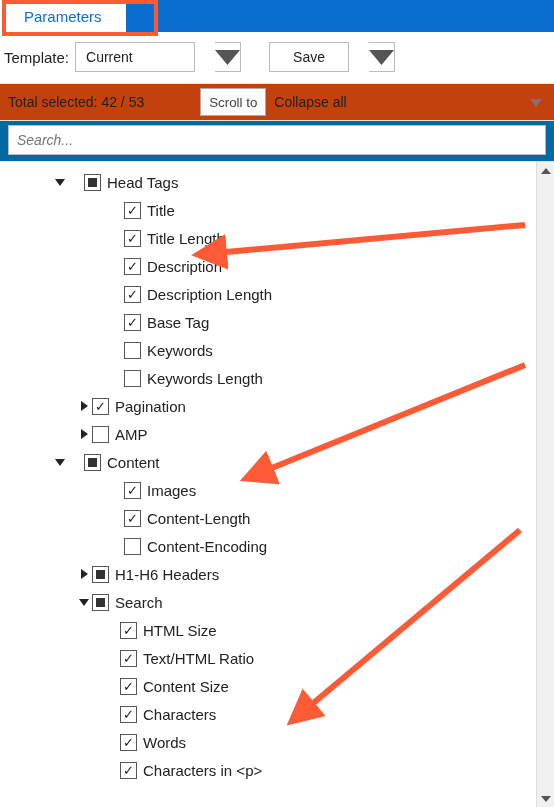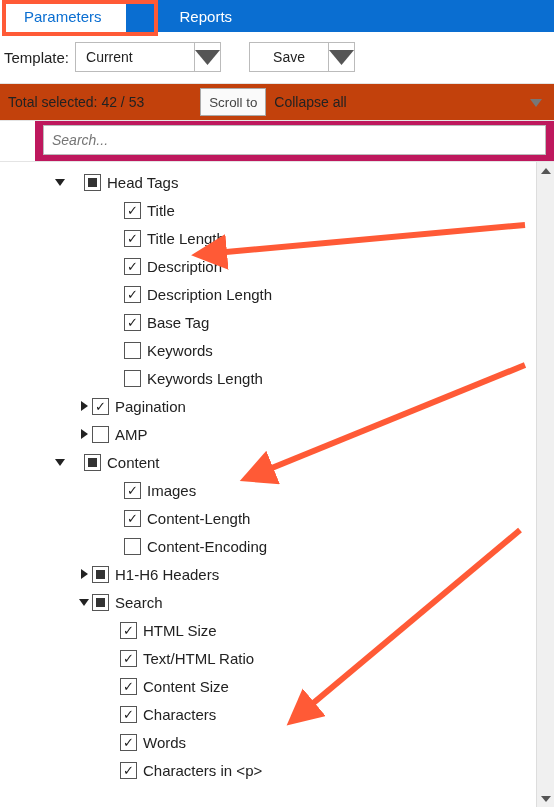--- a/index.html
+++ b/index.html
@@ -5,33 +5,33 @@
   * { box-sizing: border-box; margin: 0; padding: 0; font-family: "Segoe UI", Arial, sans-serif; }
   body { width: 554px; height: 807px; background: #fff; font-size: 14px; color: #222; position: relative; overflow: hidden; }
 
   .tabs { background: #0a6ed1; height: 32px; display: flex; align-items: stretch; }
   .tab { color: #fff; padding: 0 24px; display: flex; align-items: center; cursor: pointer; font-size: 15px; justify-content: center; }
   .tab.active { color: #0a6ed1; background: #fff; }
   .tab-highlight { position: absolute; top: 0; left: 2px; width: 156px; height: 36px; border: 4px solid #ff5a36; pointer-events: none; }
 
   .toolbar { display: flex; align-items: center; padding: 10px 6px 10px 4px; gap: 4px; border-bottom: 1px solid #fff; }
   .toolbar label { font-size: 15px; margin-right: 2px; }
-  .combo { display: flex; }
+  .combo { display: flex; gap: 20px; }
   .combo-main { border: 1px solid #bbb; background: #fff; height: 30px; display: flex; align-items: center; padding: 0 10px; min-width: 120px; }
   .combo-btn { border: 1px solid #bbb; border-left: none; background: #fff; width: 26px; height: 30px; display: flex; align-items: center; justify-content: center; cursor: pointer; }
   .save .combo-main { min-width: 80px; justify-content: center; }
 
   .stripbar { background: #c2410c; height: 38px; display: flex; align-items: center; padding: 0 8px; border-top: 1px solid #e4e4e4; border-bottom: 1px solid #e4e4e4; gap: 8px; }
   .status { flex: 0 0 auto; }
   .spacer-sm { width: 40px; }
   .scroll-to { border: 1px solid #aaa; background: #fafafa; height: 28px; padding: 0 8px; cursor: pointer; color: #444; }
   .collapse { flex: 1; }
   .dropdown-caret { cursor: pointer; padding: 0 4px; color: #666; }
 
-  .search-row { padding: 4px 8px 6px 8px; background: #be185d; margin-left: 35px; }
+  .search-row { padding: 4px 8px 6px 8px; background: #0369a1; }
   .search-input { width: 100%; height: 30px; border: 1px solid #bbb; padding: 0 8px; font-style: italic; color: #777; font-size: 14px; }
 
   .tree-wrap { position: relative; height: calc(807px - 32px - 50px - 38px - 40px); overflow: hidden; border-top: 1px solid #e4e4e4; }
   .tree { padding: 6px 0 0 0; margin-left: 44px; }
   .node { display: flex; align-items: center; height: 28px; }
   .arrow { width: 16px; display: flex; justify-content: center; align-items: center; cursor: pointer; color: #333; }
   .arrow svg { width: 10px; height: 10px; }
   .gap { width: 16px; }
   .chk { width: 17px; height: 17px; border: 1px solid #555; display: flex; align-items: center; justify-content: center; cursor: pointer; margin-right: 6px; background: #fff; flex-shrink: 0; }
   .chk.checked::after { content: "✓"; color: #1a1a1a; font-size: 13px; line-height: 1; }
@@ -50,23 +50,20 @@
   .annot-arrow { position: absolute; pointer-events: none; }
 </style>
 </head>
 <body>
 
 <div class="tabs">
   <div class="tab active">
       <span>Parameters</span>
     </div>
   <div style="width:30px"></div>
-  <div class="tab">
-      <span>Reports</span>
-    </div>
 </div>
 <div class="tab-highlight"></div>
 
 <div class="toolbar">
   <label>Template:</label>
   <div class="combo">
     <div class="combo-main">
         <span>Current</span>
       </div>
     <div class="combo-btn">

